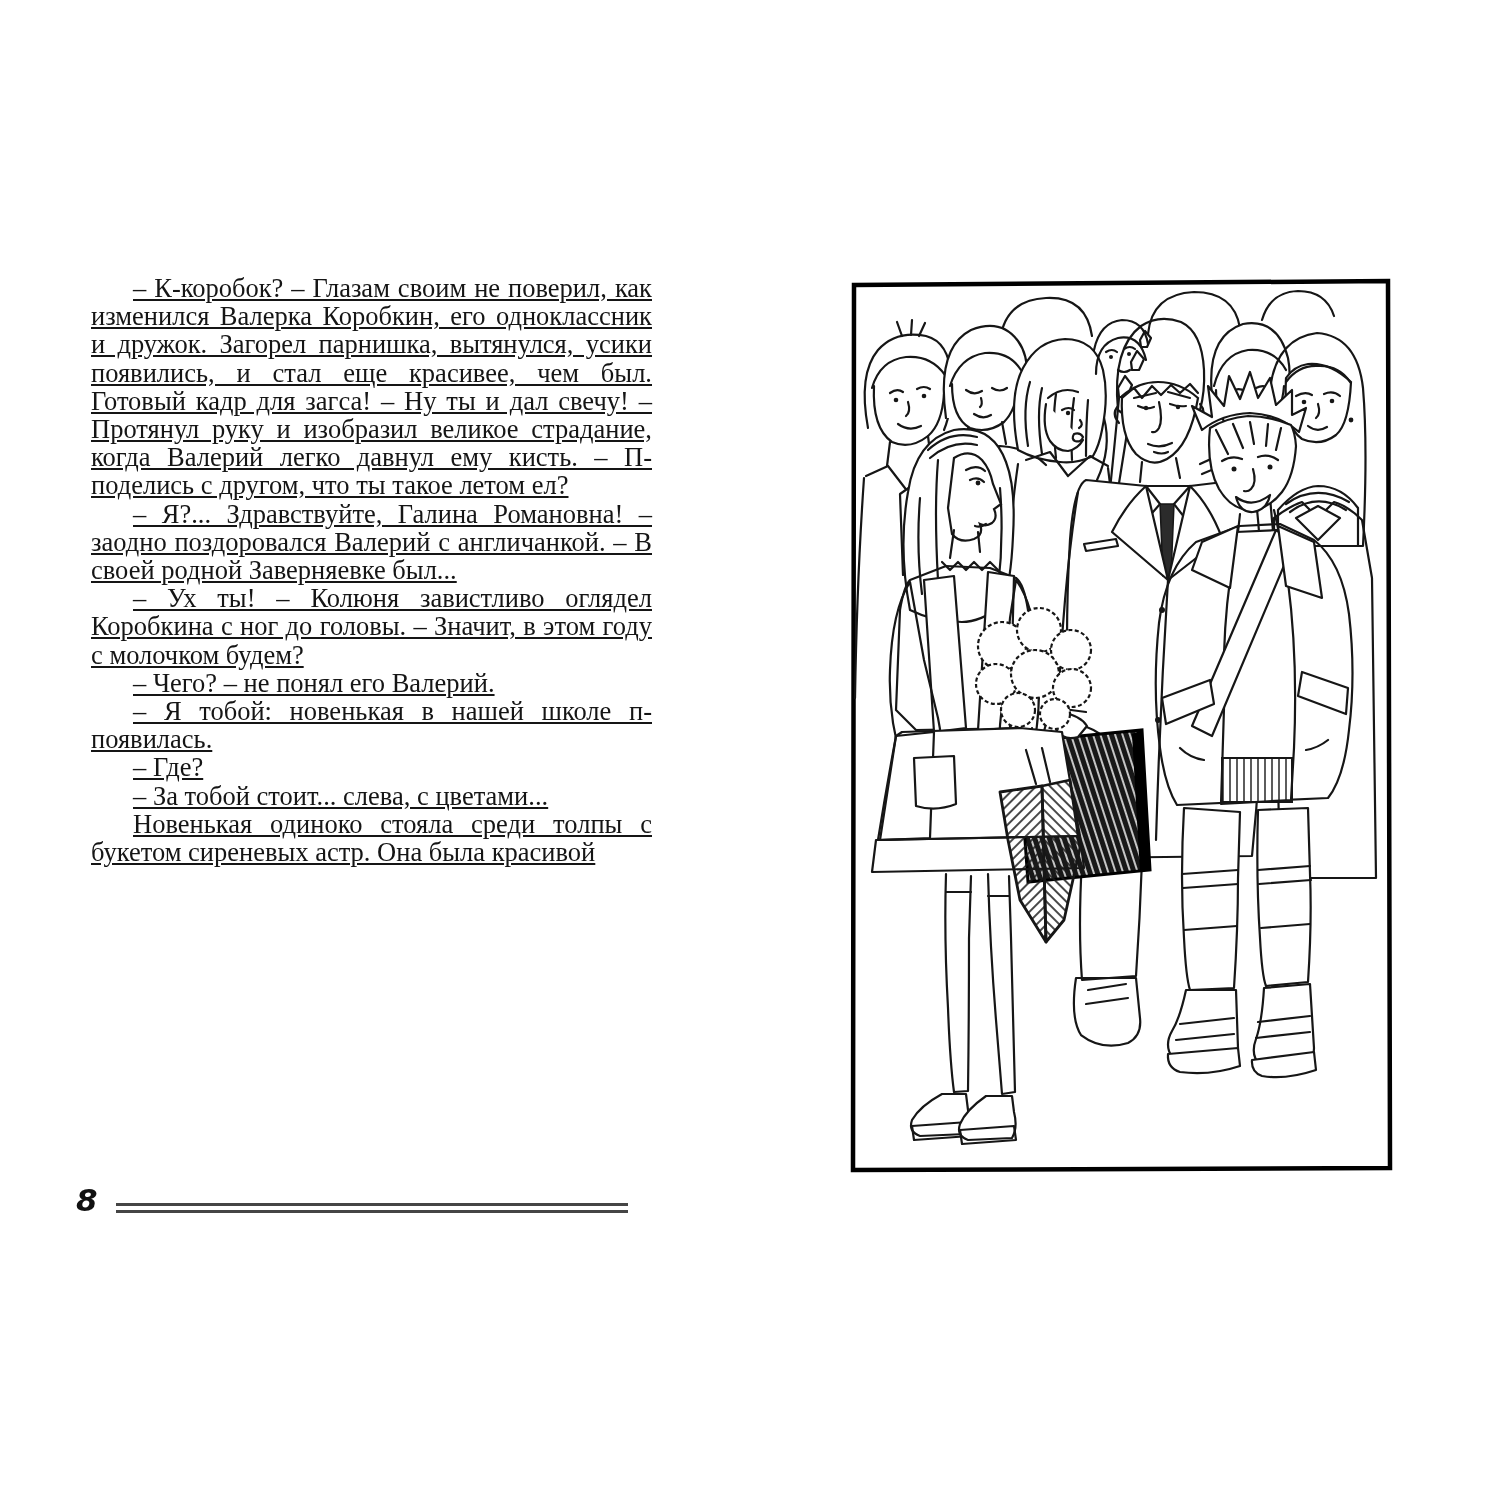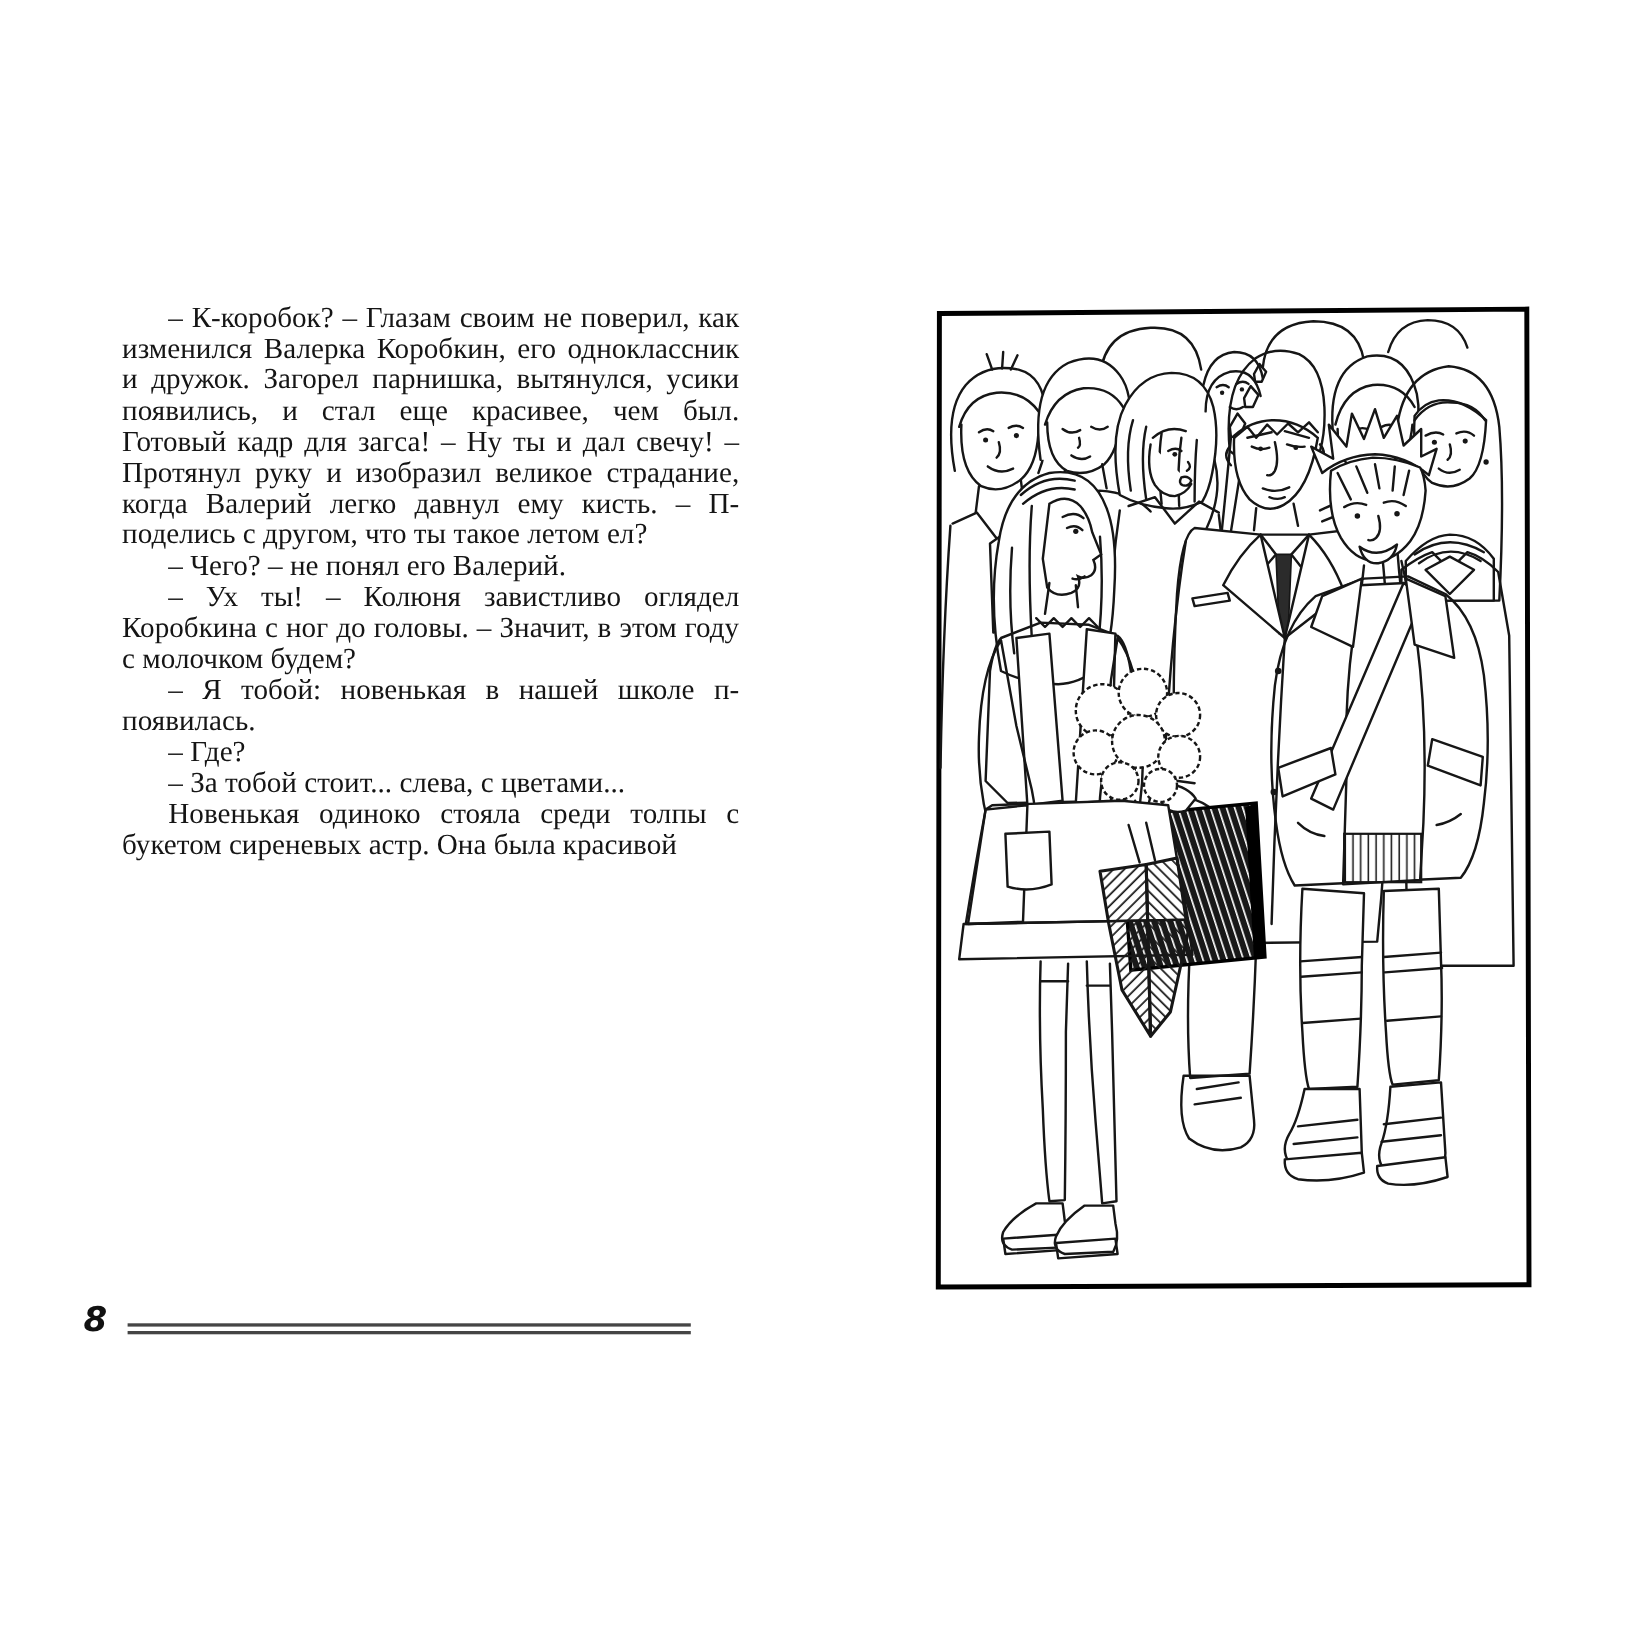--- a/index.html
+++ b/index.html
@@ -1,23 +1,23 @@
 <!DOCTYPE html>
 <html lang="ru"><head>
 <meta charset="utf-8">
 <style>
   html,body{margin:0;padding:0;}
   body{
     width:1500px;height:1500px;background:#ffffff;position:relative;
     font-family:"Liberation Serif", serif;color:#151515;overflow:hidden;
   }
   .text-column{
-    position:absolute;left:111px;top:274px;width:561px;
+    position:absolute;left:91px;top:274px;width:561px;
     font-size:26.5px;line-height:28.2px;text-align:justify;text-align-last:left;
-    hyphens:auto;-webkit-hyphens:auto;
+    hyphens:auto;text-decoration:underline;-webkit-hyphens:auto;
   }
   .text-column p{margin:0;text-indent:42px;}
   .illustration{
     position:absolute;left:850px;top:278px;width:543px;height:895px;margin:0;
   }
   .illustration svg{display:block;width:100%;height:100%;}
   .page-footer{position:absolute;left:0;top:0;width:100%;height:100%;pointer-events:none;}
   .page-num{
     position:absolute;left:76px;top:1182px;
     font-family:"DejaVu Sans", sans-serif;font-style:italic;font-weight:bold;
@@ -29,22 +29,23 @@
   }
   
   svg .ln{stroke:#161616;stroke-width:2.2;fill:none;stroke-linecap:round;stroke-linejoin:round;}
   svg .w{fill:#ffffff;}
 </style>
 </head>
 <body>
 
 <div class="text-column">
     <p>– К-коробок? – Глазам своим не поверил, как изменился Валерка Коробкин, его одноклассник и дружок. Загорел парнишка, вытянулся, усики появились, и стал еще красивее, чем был. Готовый кадр для загса! – Ну ты и дал свечу! – Протянул руку и изобразил великое страдание, когда Валерий легко давнул ему кисть. – П-поделись с другом, что ты такое летом ел?</p>
+    <p>– Я?... Здравствуйте, Галина Романовна! – заодно поздоровался Валерий с англичанкой. – В своей родной Заверняевке был...</p>
+    <p>– Ух ты! – Колюня завистливо оглядел Коробкина с ног до головы. – Значит, в этом году с молочком будем?</p>
     <p>– Чего? – не понял его Валерий.</p>
-    <p>– Ух ты! – Колюня завистливо оглядел Коробкина с ног до головы. – Значит, в этом году с молочком будем?</p>
     <p>– Я тобой: новенькая в нашей школе п-появилась.</p>
     <p>– Где?</p>
     <p>– За тобой стоит... слева, с цветами...</p>
     <p>Новенькая одиноко стояла среди толпы с букетом сиреневых астр. Она была красивой</p>
   </div>
 
 <figure class="illustration">
 <svg viewBox="0 0 543 895" xmlns="http://www.w3.org/2000/svg">
   <defs>
     <pattern id="sw" width="4.2" height="9" patternUnits="userSpaceOnUse" patternTransform="rotate(7)">

